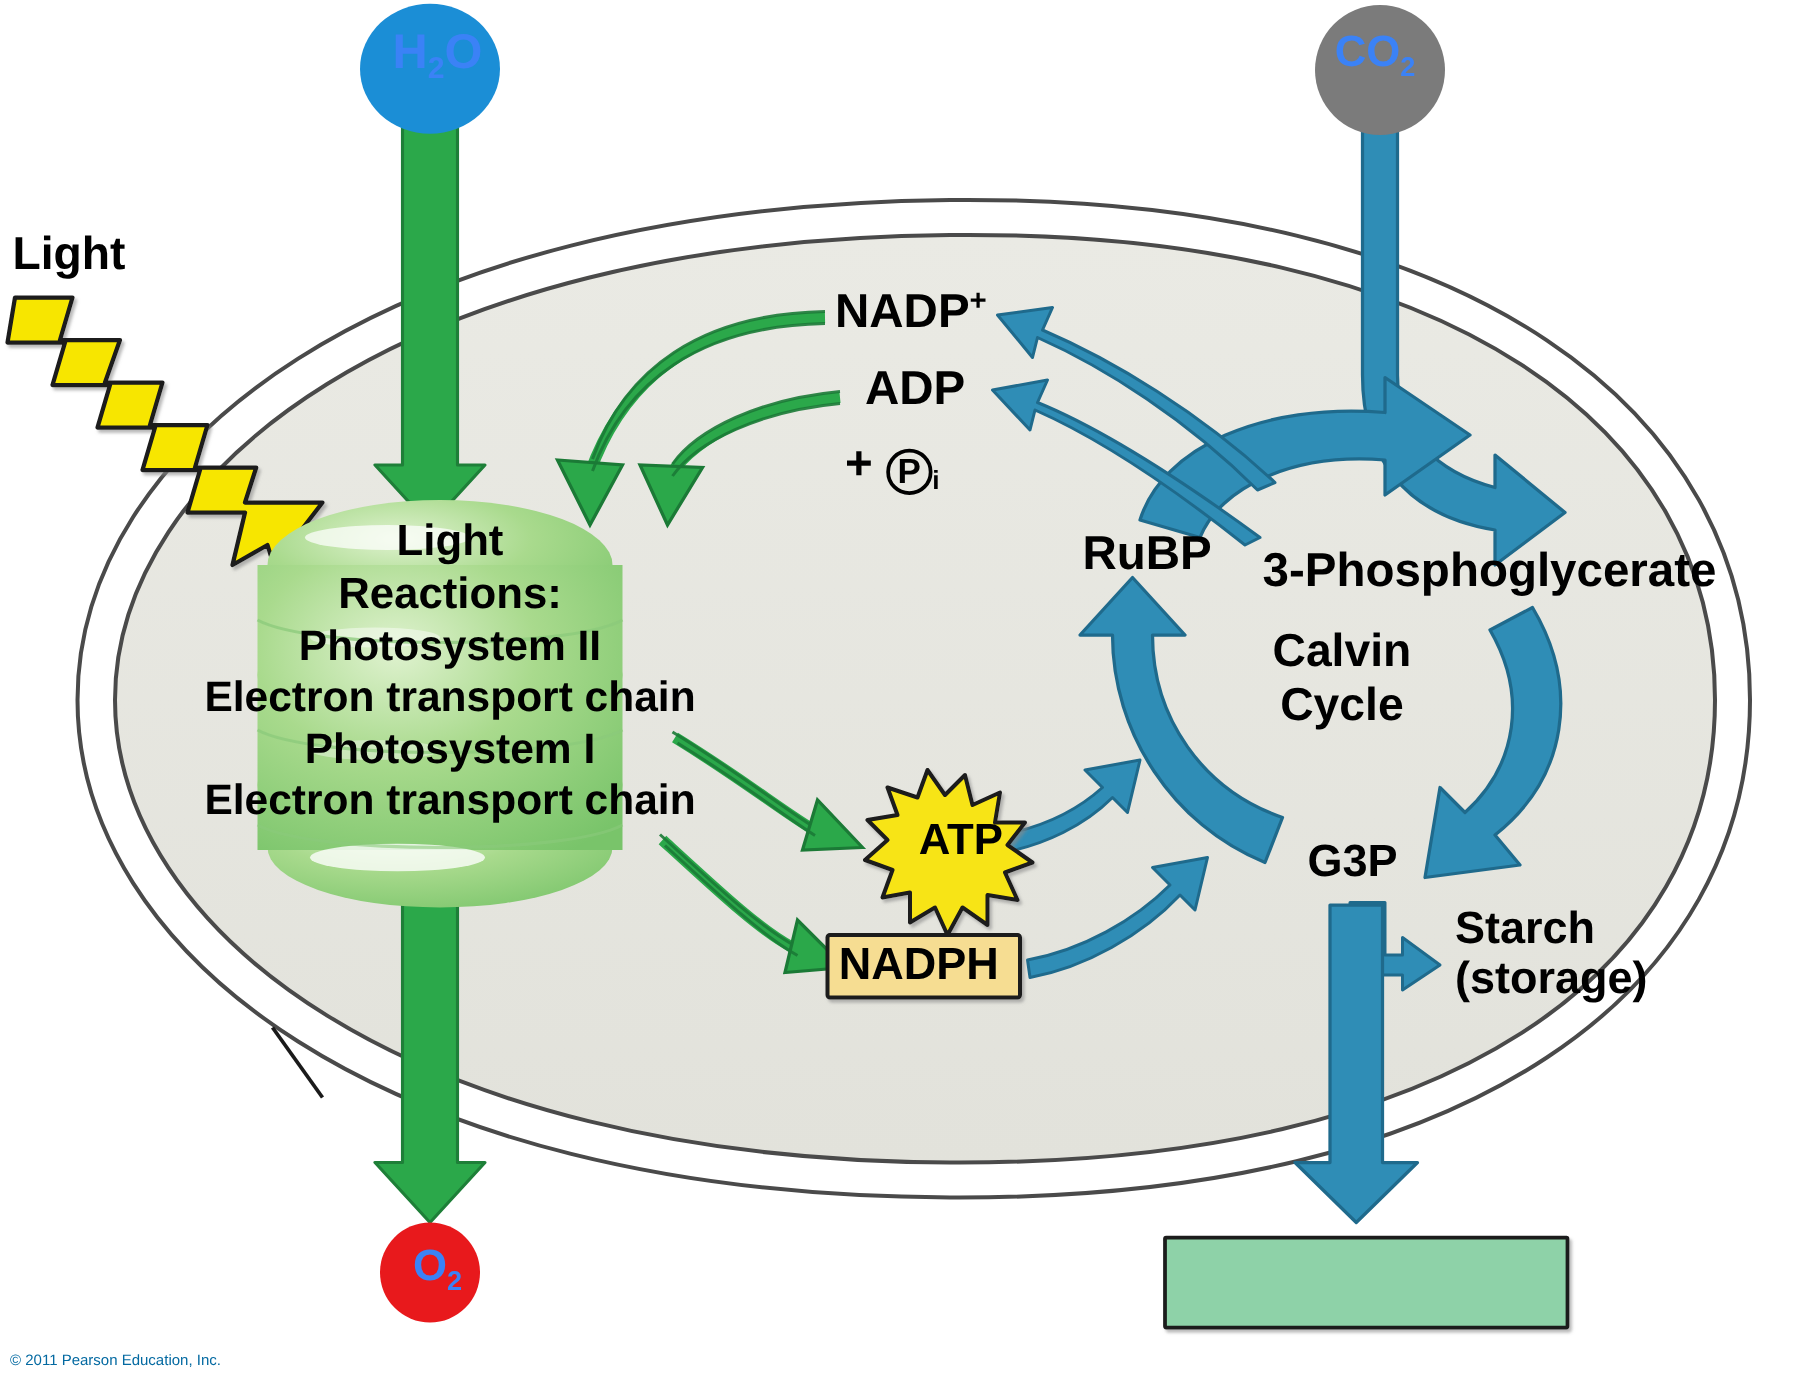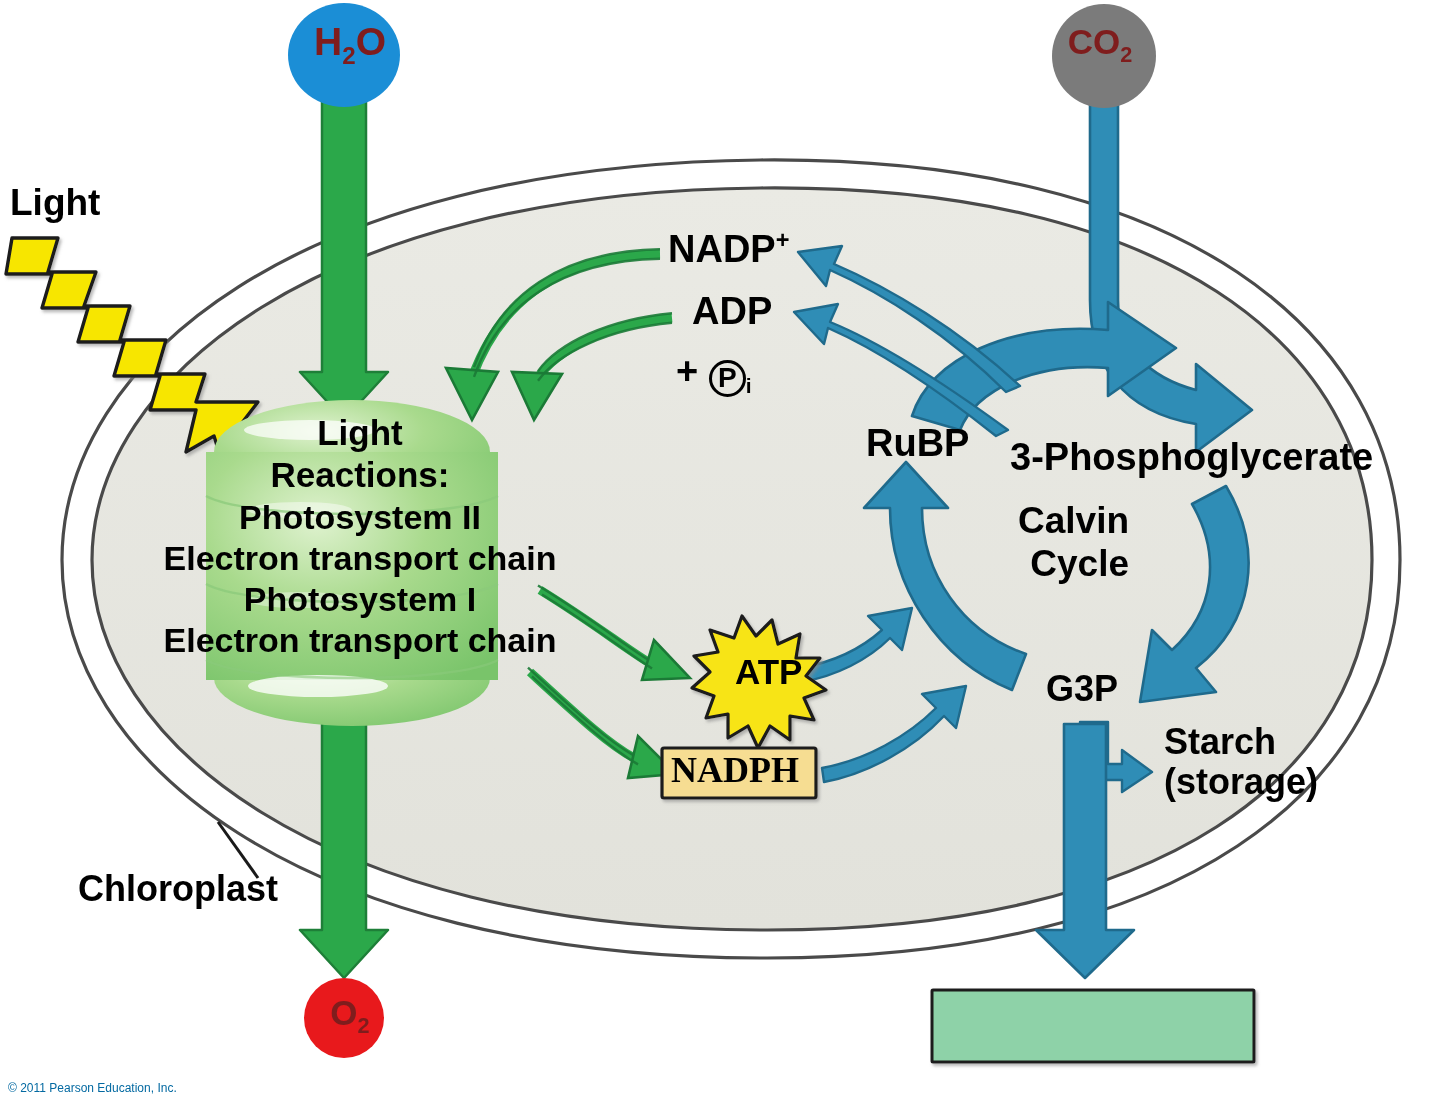--- a/index.html
+++ b/index.html
@@ -25,40 +25,40 @@
   }
   .lbl {
     position: absolute;
     color: #000000;
     font-weight: bold;
     white-space: nowrap;
     line-height: 1.05;
     text-align: center;
     -webkit-font-smoothing: antialiased;
   }
-  .lbl.bigwhite { color: #7f1d1d; }
+  .lbl.bigwhite { color: #3b82f6; }
   .sub { font-size: 0.62em; vertical-align: sub; }
   .sup { font-size: 0.62em; vertical-align: super; }
 
   
   #light-label      { left: 10px;  top: 184px; font-size: 37px; }
   #h2o-label        { left: 290px; top: 22px;  width: 120px; font-size: 39px; }
   #co2-label        { left: 1040px;top: 24px;  width: 120px; font-size: 35px; }
   #o2-label         { left: 300px; top: 995px; width: 100px; font-size: 35px; }
   #chloroplast-label{ left: 78px;  top: 870px; font-size: 36px; }
   #nadp-label       { left: 668px; top: 228px; font-size: 38px; }
   #adp-label        { left: 692px; top: 292px; font-size: 38px; }
   #pi-label         { left: 676px; top: 352px; font-size: 38px; }
   #rubp-label       { left: 866px; top: 424px; font-size: 38px; }
   #pga-label        { left: 1010px;top: 438px; font-size: 38px; text-align: right; }
-  #calvin-label     { left: 1018px;top: 500px; font-size: 37px; text-align: right; line-height: 1.15;}
+  #calvin-label     { left: 1018px;top: 500px; font-size: 37px; text-align: center; line-height: 1.15;}
   #g3p-label        { left: 1046px;top: 670px; font-size: 36px; }
   #starch-label     { left: 1133px;top: 722px; font-size: 36px; text-align: left; line-height: 1.12; margin-left: 31px;}
   #atp-label        { left: 701px; top: 654px; font-size: 35px; margin-left: 34px; }
-  #nadph-label      { left: 671px; top: 752px; font-size: 36px; font-family: Liberation Serif, serif; }
+  #nadph-label      { left: 671px; top: 752px; font-size: 36px; }
   #sucrose-label    { left: 941px; top: 1016px;font-size: 37px; }
   #lr-block {
     position: absolute;
     left: 110px; top: 412px;
     width: 500px;
     text-align: center;
     font-size: 34px;
     font-weight: bold;
     line-height: 1.21;
     color: #000;
@@ -264,21 +264,20 @@
   </div>
 
   <div class="lbl bigwhite" id="co2-label">
     <span>CO</span><span class="sub">2</span>
   </div>
 
   <div class="lbl bigwhite" id="o2-label">
     <span>O</span><span class="sub">2</span>
   </div>
 
-  <div class="lbl" id="chloroplast-label">Chloroplast</div>
 
   <div class="lbl" id="nadp-label">
     <span>NADP</span><span class="sup">+</span>
   </div>
 
   <div class="lbl" id="adp-label">ADP</div>
 
   <div class="lbl" id="pi-label">
     <span>+</span>
     <span style="display:inline-block;border:3px solid #000;border-radius:50%;width:31px;height:31px;line-height:29px;text-align:center;font-size:28px;vertical-align:-3px;">P</span><span class="sub" style="font-size:21px;">i</span>

